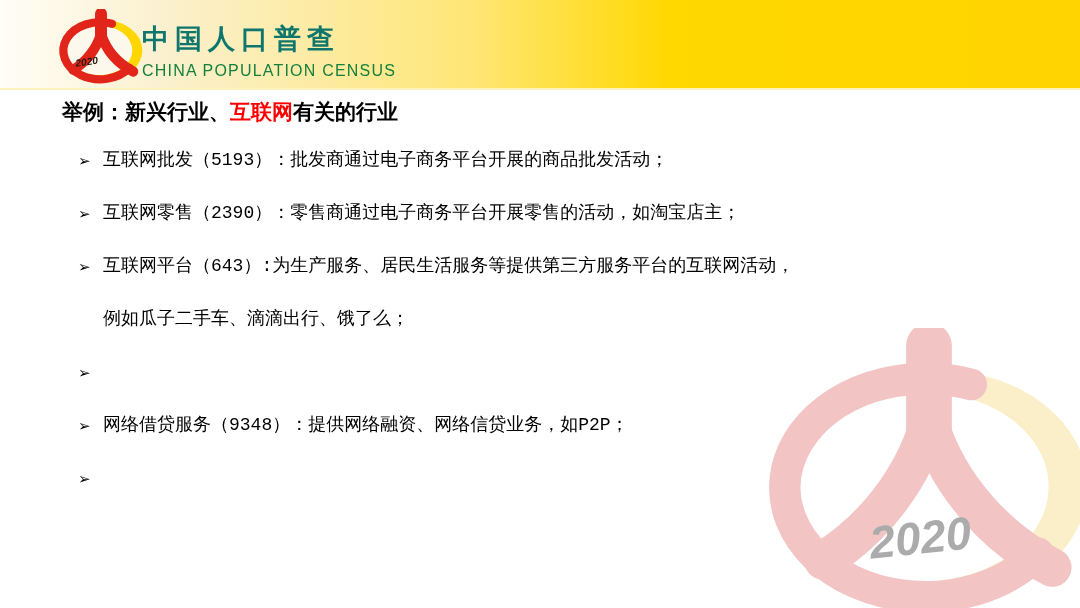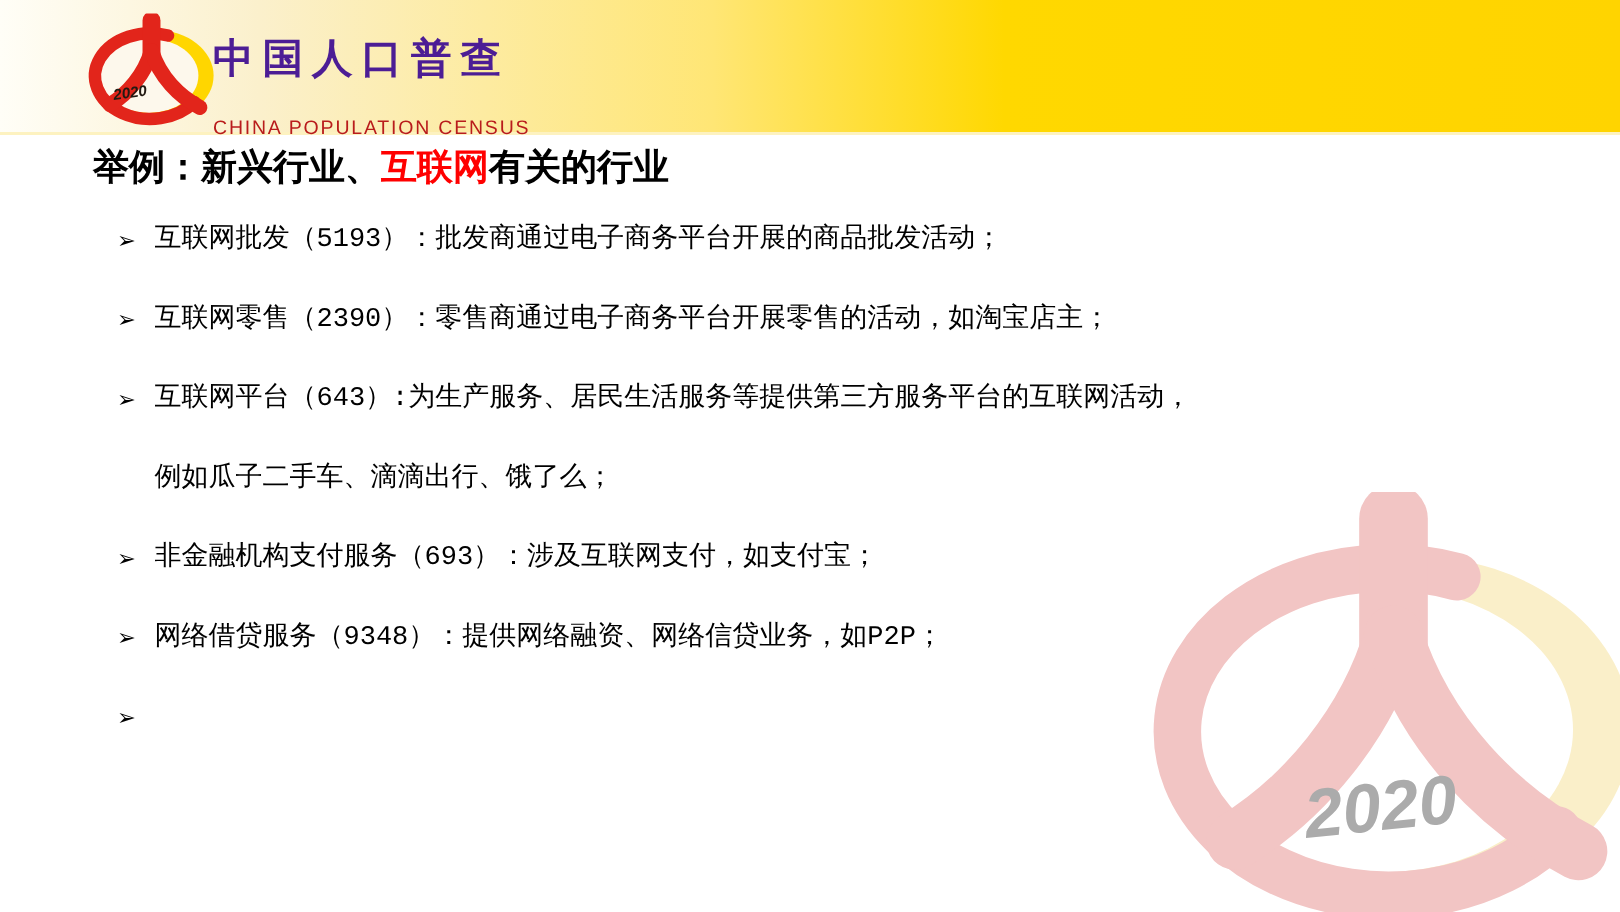--- a/index.html
+++ b/index.html
@@ -10,30 +10,30 @@
   }
   
   .top-band{
     position:absolute;left:0;top:0;width:1080px;height:88px;
     background:linear-gradient(90deg,#fffef7 0%,#fbf0cc 16%,#ffe675 44%,#ffd800 62%,#ffd400 100%);
     border-bottom:2px solid #fdf2c0;
   }
   .logo-wrap{position:absolute;left:55px;top:9px;width:92px;height:81px;}
   .brand{position:absolute;left:142px;top:21px;}
   .brand-cn{
-    font-size:27px;font-weight:bold;color:#4c1d95;letter-spacing:6px;
+    font-size:27px;font-weight:bold;color:#0f766e;letter-spacing:6px;
     font-family:"Liberation Serif","DejaVu Serif",serif;
   }
   .brand-en{
-    margin-top:20px;font-size:13px;color:#b91c1c;letter-spacing:1.2px;
+    margin-top:5px;font-size:16px;color:#15803d;letter-spacing:1.2px;
   }
   
   .content{position:absolute;left:62px;top:98px;width:960px;z-index:2;}
   .slide-title{
-    font-size:24px;line-height:28px;font-weight:bold;color:#000;
+    font-size:21px;line-height:28px;font-weight:bold;color:#000;
     margin:0 0 22px 0;
   }
   .slide-title .hl{font-weight:bold;}
   .bullet-row{display:flex;align-items:flex-start;margin-bottom:28px;}
   .marker{
     flex:0 0 25px;margin-left:16px;font-size:15px;line-height:25px;color:#000;
   }
   .bullet-text{
     font-size:18px;line-height:25px;color:#000;white-space:nowrap;font-family:Liberation Mono, monospace;
   }
@@ -102,21 +102,20 @@
           <div class="bullet-text">互联网平台（643）:为生产服务、居民生活服务等提供第三方服务平台的互联网活动，</div>
         </div>
         <div class="bullet-row">
           <span class="marker"></span>
           <div class="bullet-text">例如瓜子二手车、滴滴出行、饿了么；</div>
         </div>
       </div>
       <div>
         <div class="bullet-row">
           <span class="marker">➢</span>
-          <div class="bullet-text">非金融机构支付服务（693）：涉及互联网支付，如支付宝；</div>
         </div>
       </div>
       <div>
         <div class="bullet-row">
           <span class="marker">➢</span>
           <div class="bullet-text">网络借贷服务（9348）：提供网络融资、网络信贷业务，如P2P；</div>
         </div>
       </div>
       <div>
         <div class="bullet-row">

